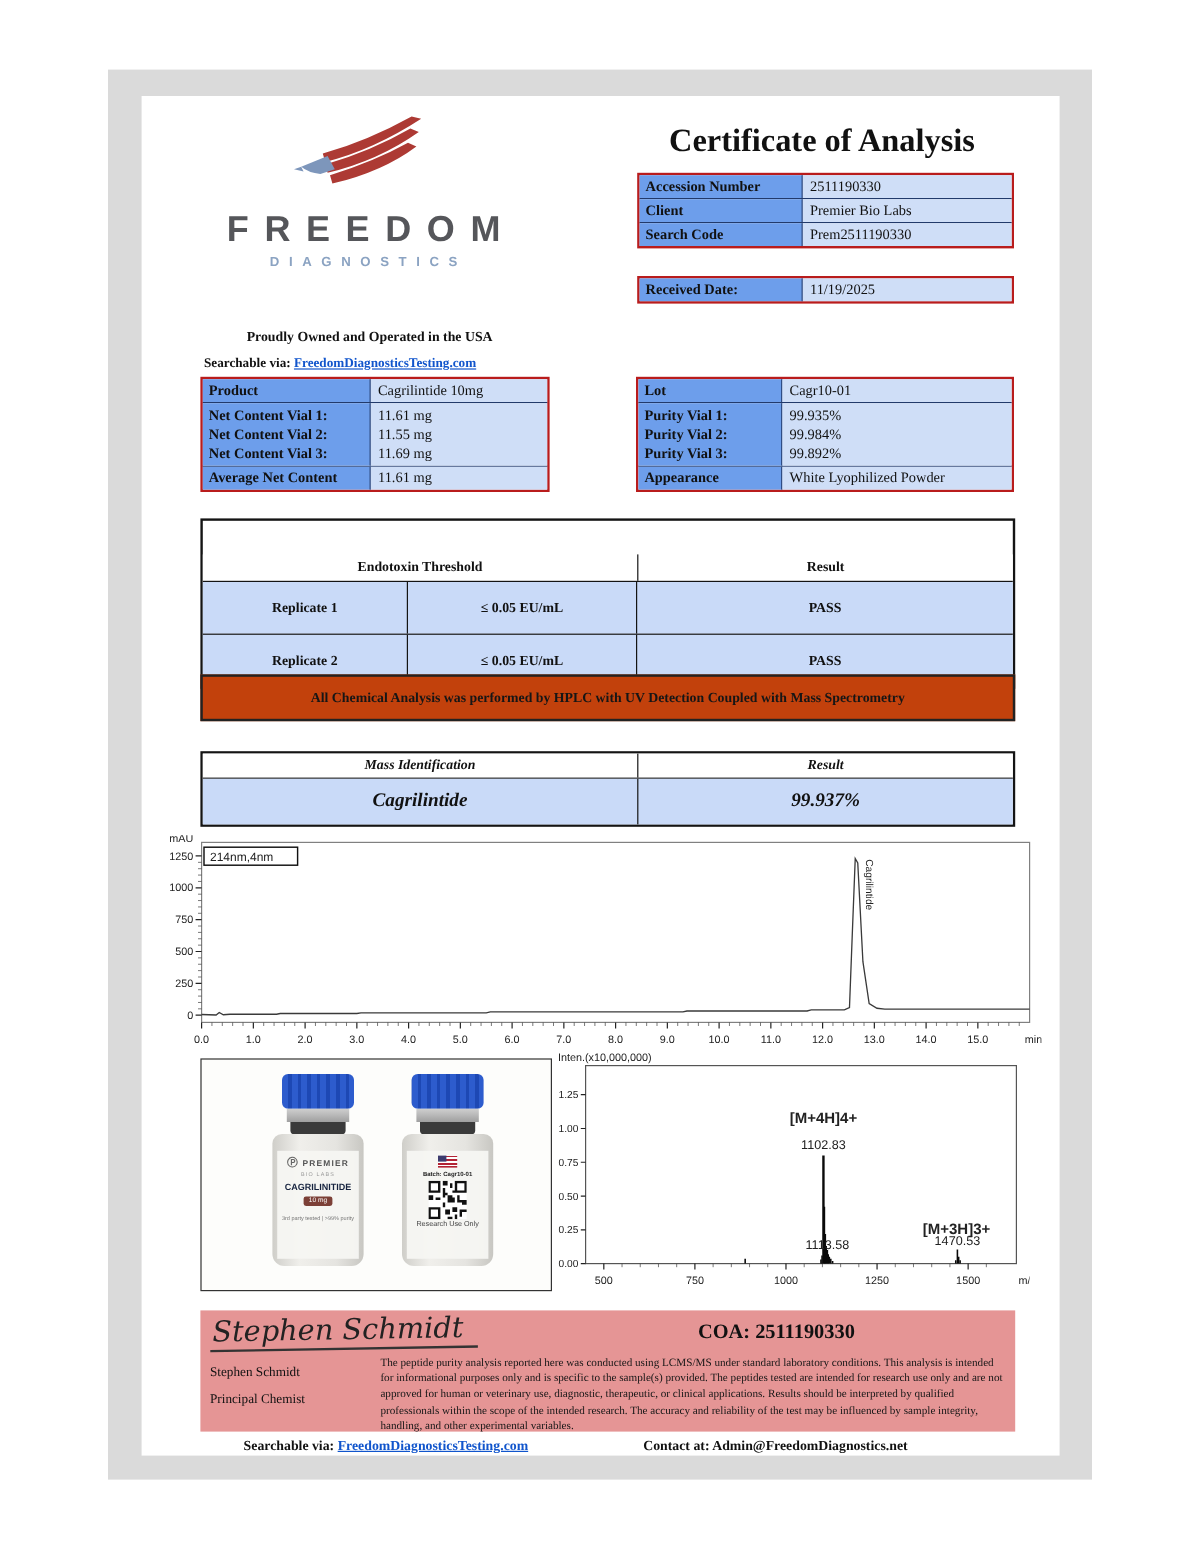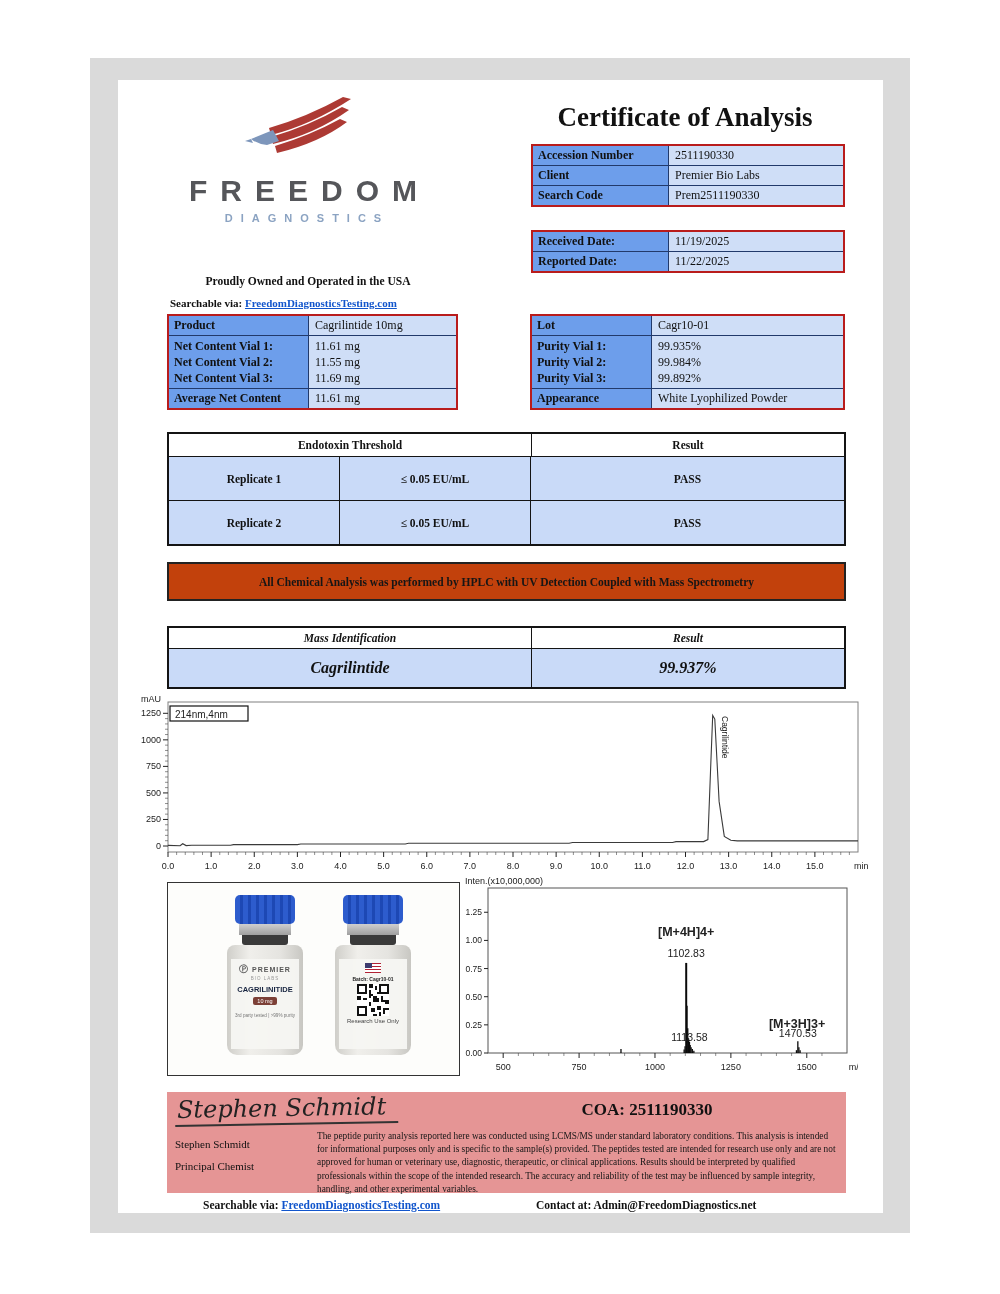--- a/index.html
+++ b/index.html
@@ -120,24 +120,20 @@
       <div class="tlabel" style="width:136px;">Search Code</div>
       <div class="tval">Prem2511190330</div>
     </div>
   </div>
 
   <div class="abs btable" style="left:413px;top:150px;width:314px;">
     <div class="trow h21">
       <div class="tlabel" style="width:136px;">Received Date:</div>
       <div class="tval">11/19/2025</div>
     </div>
-    <div class="trow h21">
-      <div class="tlabel" style="width:136px;">Reported Date:</div>
-      <div class="tval">11/22/2025</div>
-    </div>
   </div>
 
   <div class="abs btable" style="left:49px;top:234px;width:291px;">
     <div class="trow h21">
       <div class="tlabel" style="width:140px;">Product</div>
       <div class="tval">Cagrilintide 10mg</div>
     </div>
     <div class="trow">
       <div class="tlabel" style="width:140px;">
         <div class="ln">Net Content Vial 1:</div>
@@ -173,21 +169,21 @@
         <div class="ln">99.892%</div>
       </div>
     </div>
     <div class="trow h21">
       <div class="tlabel" style="width:120px;">Appearance</div>
       <div class="tval">White Lyophilized Powder</div>
     </div>
   </div>
 
   <div class="abs wtable" style="left:49px;top:352px;width:679px;">
-    <div class="whead" style="height:22px;">
+    <div class="whead" style="height:22px;margin-top:28px;">
       <div class="wc vl" style="width:363px;">Endotoxin Threshold</div>
       <div class="wc" style="flex:1;">Result</div>
     </div>
     <div class="wbody" style="height:43px;">
       <div class="wc vl" style="width:171px;">Replicate 1</div>
       <div class="wc vl" style="width:191px;">≤ 0.05 EU/mL</div>
       <div class="wc" style="flex:1;">PASS</div>
     </div>
     <div class="wbody" style="height:43px;">
       <div class="wc vl" style="width:171px;">Replicate 2</div>

